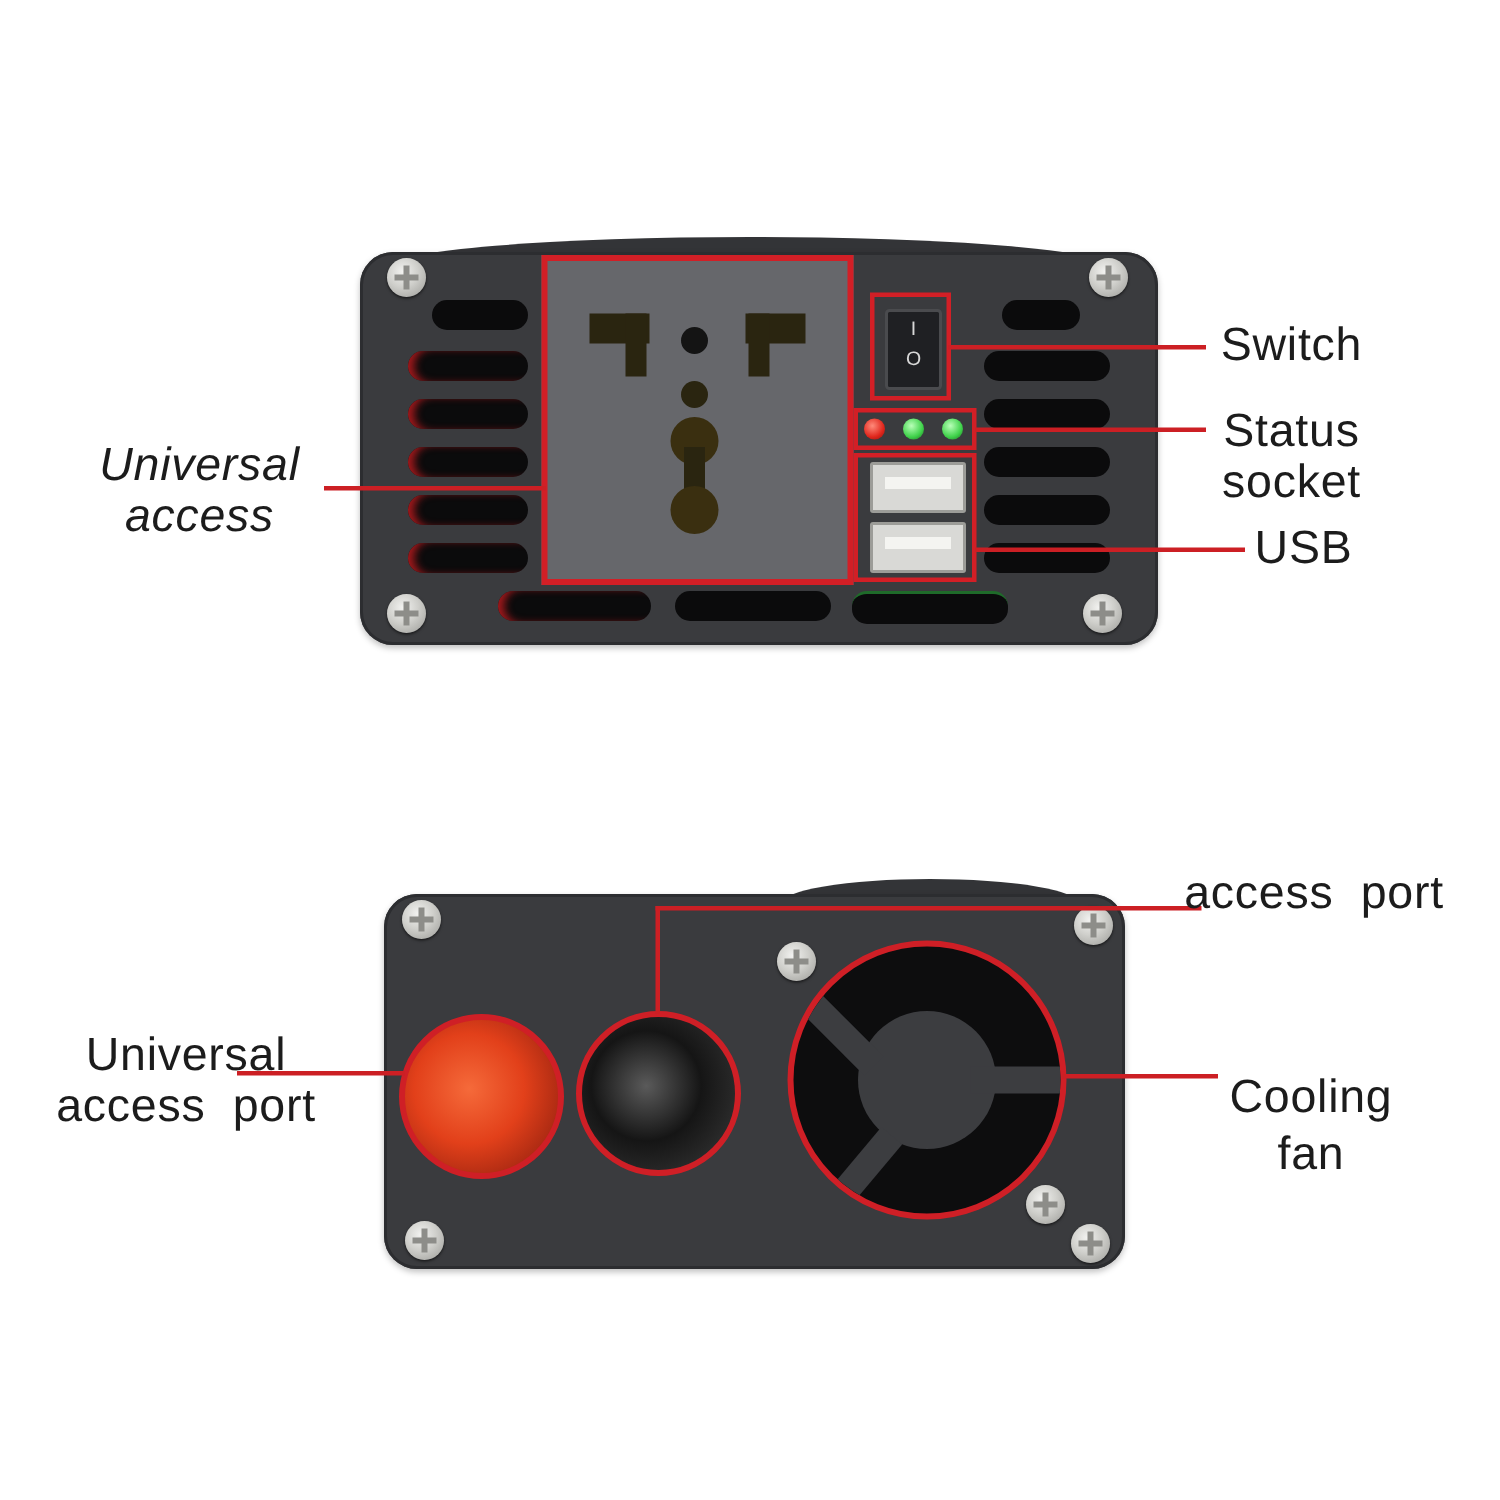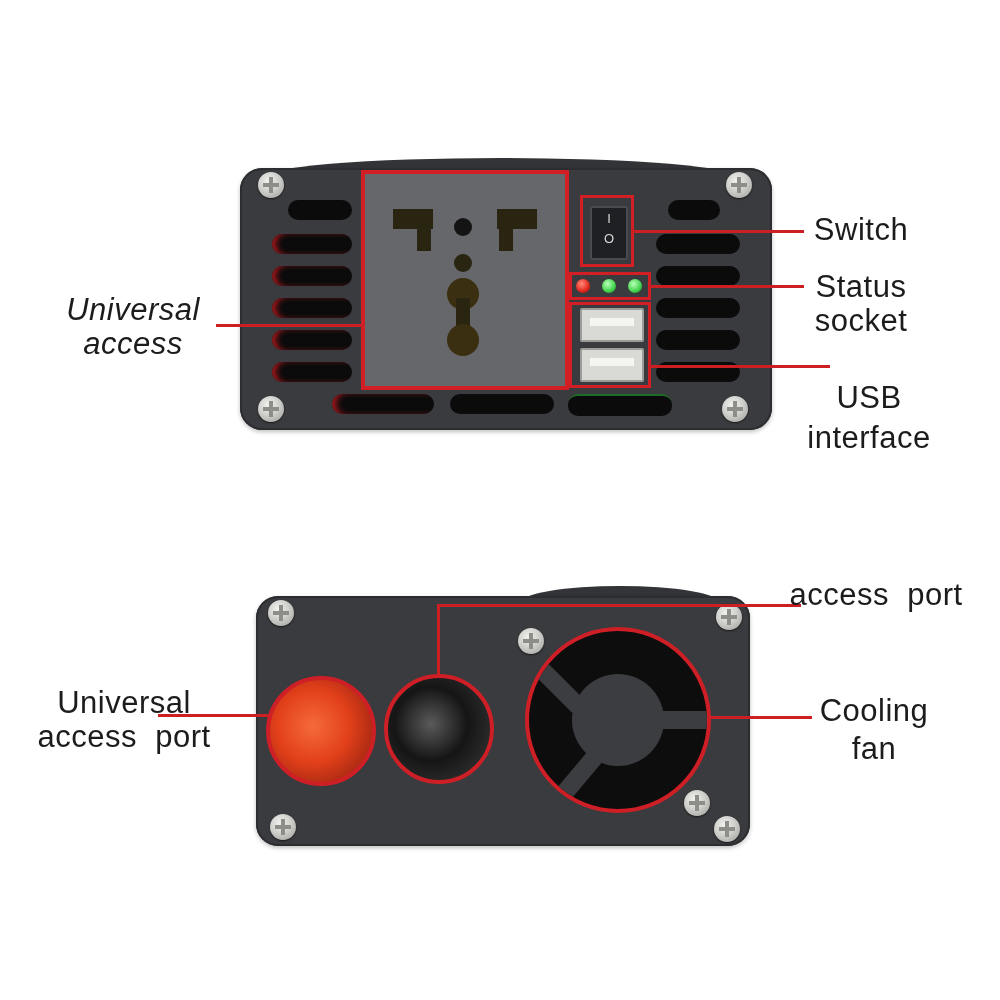--- a/index.html
+++ b/index.html
@@ -125,23 +125,22 @@
   <div>Universal</div>
   <div>access</div>
 </div>
 <div class="label" style="left:800px;top:213px;width:122px;">
   <div>Switch</div>
 </div>
 <div class="label" style="left:800px;top:270px;width:122px;">
   <div>Status</div>
   <div>socket</div>
 </div>
-<div class="label" style="left:796px;top:348px;width:146px;margin-top:33px;">
+<div class="label" style="left:796px;top:348px;width:146px;">
   <div>USB</div>
-  <div style="margin-top:6px;">interface</div>
 </div>
 
 <div class="hump" style="left:520px;top:586px;width:200px;height:34px;"></div>
 <div class="panel" style="left:256px;top:596px;width:494px;height:250px;"></div>
 
 <div class="screw" style="left:268px;top:600px;"></div>
 <div class="screw" style="left:716px;top:604px;"></div>
 <div class="screw" style="left:518px;top:628px;"></div>
 <div class="screw" style="left:270px;top:814px;"></div>
 <div class="screw" style="left:684px;top:790px;"></div>
@@ -163,16 +162,16 @@
 <div class="leader" style="left:437px;top:604px;width:364px;height:3px;"></div>
 <div class="leader" style="left:708px;top:716px;width:104px;height:3px;"></div>
 
 <div class="label" style="left:14px;top:686px;width:220px;">
   <div>Universal</div>
   <div style="white-space:pre;">access  port</div>
 </div>
 <div class="label" style="left:766px;top:578px;width:220px;">
   <div style="white-space:pre;">access  port</div>
 </div>
-<div class="label" style="left:804px;top:694px;width:140px;">
+<div class="label" style="left:804px;top:714px;width:140px;">
   <div>Cooling</div>
   <div style="margin-top:4px;">fan</div>
 </div>
 
 </body></html>

